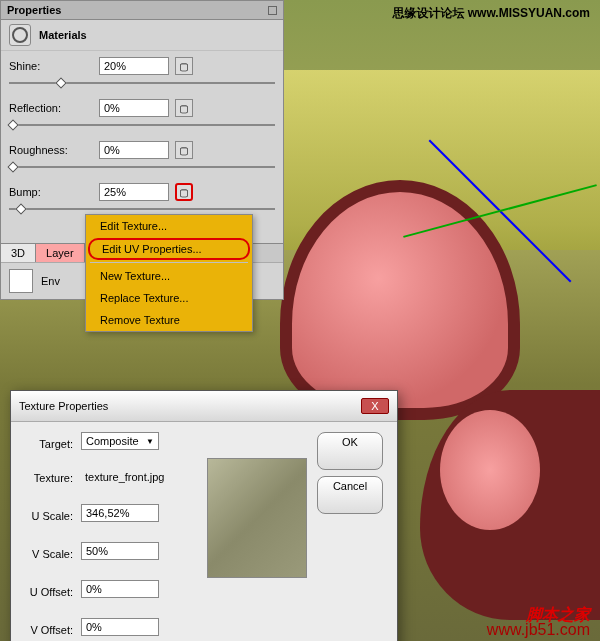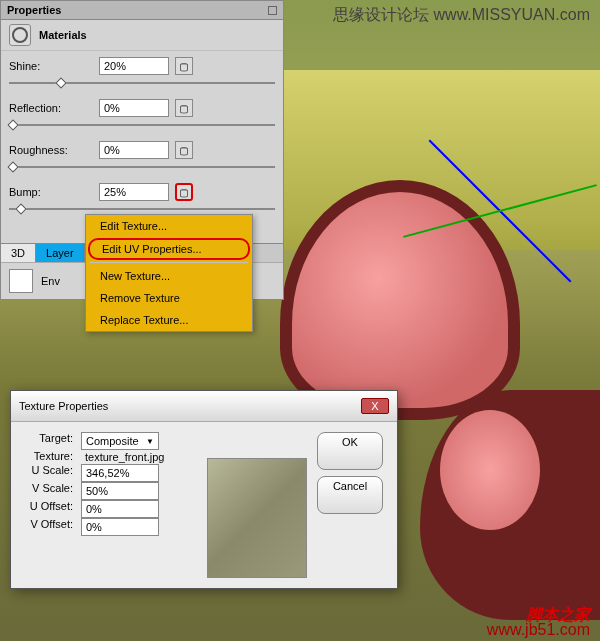--- a/index.html
+++ b/index.html
@@ -4,53 +4,53 @@
 <style>
 *{box-sizing:border-box;margin:0;padding:0;font-family:Tahoma,Arial,sans-serif;font-size:11px;color:#000}
 body{width:600px;height:641px;background:#fff;position:relative;overflow:hidden}
 .viewport{position:absolute;inset:0;background:linear-gradient(180deg,#8a9a4f 0%,#a8a85a 35%,#7a7a3a 60%,#6a6a3a 100%)}
 .viewport::before{content:"";position:absolute;top:70px;left:260px;right:0;height:180px;background:linear-gradient(180deg,#f2e87a,#a8a83a);opacity:.7}
 .obj1{position:absolute;top:180px;left:280px;width:240px;height:240px;background:radial-gradient(ellipse at 40% 40%,#f7a0a0,#d06868 70%);border:12px solid #6b2020;border-radius:50% 50% 40% 40%/60% 60% 30% 30%}
 .obj2{position:absolute;top:390px;right:0;width:180px;height:230px;background:#6b2020;border-radius:50% 0 0 50%/60% 0 0 40%}
 .obj2::after{content:"";position:absolute;top:20px;left:20px;width:100px;height:120px;background:radial-gradient(ellipse,#f7a0a0,#d06868);border-radius:50%}
 .axis-b{position:absolute;top:210px;right:0;width:200px;height:2px;background:#0000ff;transform:rotate(45deg)}
 .axis-g{position:absolute;top:210px;right:0;width:200px;height:2px;background:#00aa00;transform:rotate(-15deg)}
-.wm1{position:absolute;top:5px;right:10px;font-weight:normal;color:#404040;font-size:16px}
+.wm1{position:absolute;top:5px;right:10px;font-weight:bold;color:#000000;font-size:12px}
 .wm2{position:absolute;bottom:15px;right:10px;color:#d00;font-size:16px;font-style:italic;font-weight:bold}
 .wm3{position:absolute;bottom:2px;right:10px;color:#a00;font-size:16px}
 .panel{position:absolute;top:0;left:0;width:284px;background:#d4d4d4;border:1px solid #888}
 .phead{background:#b8b8b8;padding:3px 6px;border-bottom:1px solid #888;display:flex;align-items:center}
 .phead b{font-weight:bold}
 .dico{width:9px;height:9px;margin-left:auto;border:1px solid #666}
 .mrow{display:flex;align-items:center;padding:4px 8px;border-bottom:1px solid #c0c0c0}
 .mico{width:22px;height:22px;background:#ddd;border:1px solid #888;border-radius:3px;margin-right:8px;display:flex;align-items:center;justify-content:center}
 .mico::after{content:"";width:12px;height:12px;border:2px solid #555;border-radius:50%}
 .prow{display:flex;align-items:center;padding:6px 8px 2px}
 .plabel{flex:0 0 90px}
 .pinput{width:70px;height:18px;background:#fff;border:1px solid #888;padding:1px 4px;text-align:left}
 .fbtn{width:18px;height:18px;background:#ddd;border:1px solid #888;margin-left:6px;display:flex;align-items:center;justify-content:center;font-size:10px}
 .fbtn.hl{border:2px solid #d00;border-radius:3px}
 .slider{height:8px;margin:2px 8px 6px;position:relative}
 .strack{position:absolute;top:3px;left:0;right:0;height:2px;background:#888}
 .sthumb{position:absolute;top:0;width:8px;height:8px;background:#fff;border:1px solid #555;transform:rotate(45deg)}
 .tabs{display:flex;background:#c8c8c8;border-top:1px solid #888;margin-top:4px}
-.tab{padding:3px 10px;border-right:1px solid #888;background:#0ea5e9}
+.tab{padding:3px 10px;border-right:1px solid #888;background:#fca5a5}
 .tab.act{background:#e8e8e8}
 .preset{display:flex;align-items:center;padding:6px 8px;border-top:1px solid #aaa}
 .swatch{width:24px;height:24px;background:#fff;border:1px solid #888;margin-right:8px}
 .ctxmenu{position:absolute;top:214px;left:85px;width:168px;background:#eab308;border:1px solid #888;box-shadow:2px 2px 6px rgba(0,0,0,.3)}
 .citem{padding:5px 14px;cursor:default}
 .citem.hl{border:2px solid #d00;border-radius:10px;margin:1px 2px;padding:3px 12px}
 .csep{height:1px;background:#c0c0c0;margin:2px 4px}
 .dialog{position:absolute;top:390px;left:10px;width:388px;background:#ececec;border:1px solid #555;box-shadow:3px 3px 12px rgba(0,0,0,.4)}
 .dtitle{background:linear-gradient(#fff,#d8d8d8);padding:7px 8px;display:flex;align-items:center;border-bottom:1px solid #aaa}
 .dclose{margin-left:auto;width:28px;height:16px;background:#c75050;color:#fff;text-align:center;line-height:14px;border:1px solid #800;border-radius:2px}
 .dbody{display:flex;padding:10px}
 .dleft{flex:1}
-.drow{display:flex;align-items:flex-start;margin-bottom:0}
+.drow{display:flex;align-items:flex-end;margin-bottom:20px}
 .dlabel{flex:0 0 60px;text-align:right;padding-right:8px}
 .dinput{width:78px;height:18px;background:#fff;border:1px solid #888;padding:1px 4px}
 .dcombo{width:78px;height:18px;background:#fff;border:1px solid #888;padding:1px 4px;display:flex;align-items:center}
 .dcombo::after{content:"▼";margin-left:auto;font-size:8px}
 .dstatic{padding:1px 4px}
 .dprev{width:100px;height:120px;background:linear-gradient(135deg,#b8b89a,#8a8a6a,#9a9a7a);border:1px solid #888;margin-left:6px;margin-top:26px}
 .dbtns{width:70px;margin-left:10px}
 .dbtn{width:66px;height:38px;background:linear-gradient(#fff,#ddd);border:1px solid #888;border-radius:8px;text-align:center;line-height:19px;margin-bottom:6px}
 </style>
 </head>
@@ -126,22 +126,22 @@
     <div class="swatch"></div>
     <span>Env</span>
   </div>
 </div>
 
 <div class="ctxmenu">
   <div class="citem">Edit Texture...</div>
   <div class="citem hl">Edit UV Properties...</div>
   <div class="csep"></div>
   <div class="citem">New Texture...</div>
+  <div class="citem">Replace Texture...</div>
   <div class="citem">Remove Texture</div>
-  <div class="citem">Replace Texture...</div>
 </div>
 
 <div class="dialog">
   <div class="dtitle">
     <span>Texture Properties</span>
     <span class="dclose">X</span>
   </div>
   <div class="dbody">
     <div class="dleft">
       <div class="drow">

